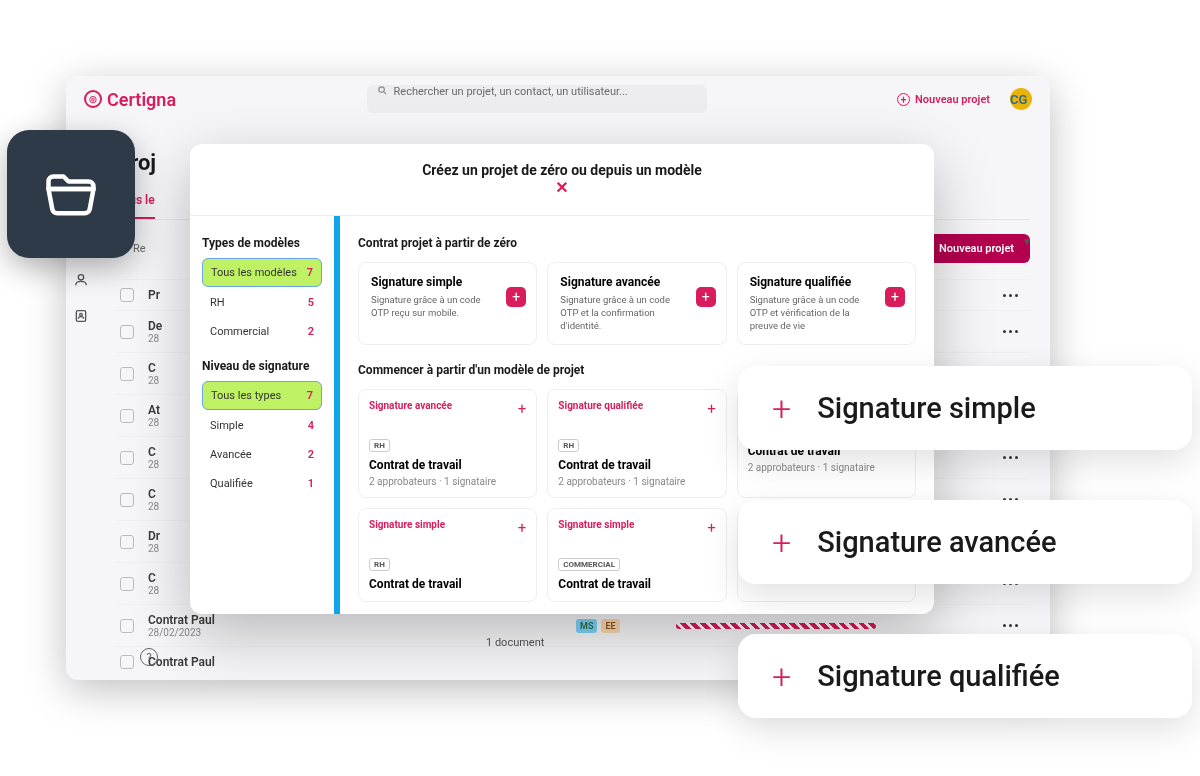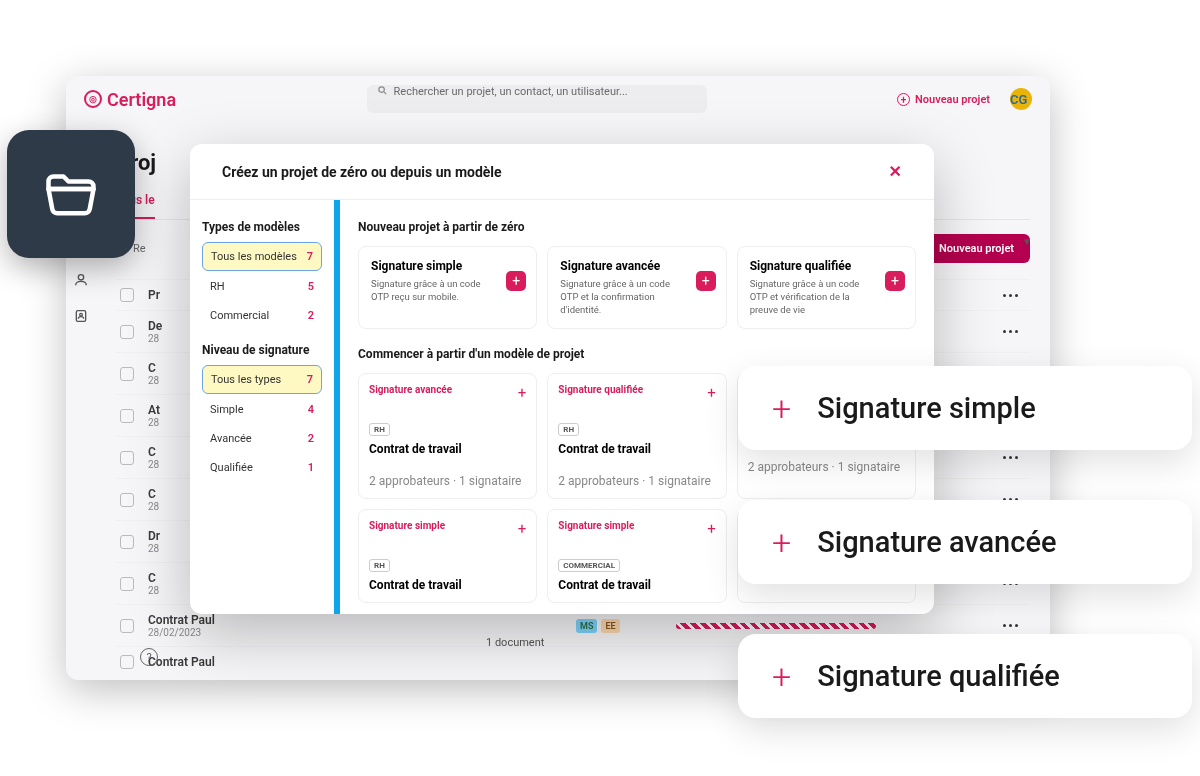--- a/index.html
+++ b/index.html
@@ -42,46 +42,46 @@
 .chips { position:absolute; left: 460px; display:flex; gap:4px;}
 .chip { padding: 2px 4px; border-radius:3px; font-size:9px; font-weight:600; }
 .chip.ms{background:#7dd3fc;color:#2a6e3e;}
 .chip.ee{background:#fcd8b0;color:#8a5218;}
 .proj-prog { position:absolute; left: 560px; width:200px; height:6px; border-radius:3px; background: repeating-linear-gradient(45deg,#d81c5c,#d81c5c 4px,#fff 4px,#fff 7px);}
 .dots { position:absolute; right: 12px; display:flex; gap:3px; }
 .dot { width:3px;height:3px;border-radius:50%;background:#333; }
 
 
 .modal { position: absolute; left: 190px; top: 144px; width: 744px; height: 470px; background: #fff; border-radius: 12px; box-shadow: 0 20px 60px rgba(0,0,0,0.25); display: flex; flex-direction: column; overflow:hidden; }
-.modal-head { display: flex; justify-content: space-between; align-items: center; padding: 18px 32px; font-size: 14px; font-weight: 700; color: #1a1a1a; border-bottom:1px solid #eee;}
+.modal-head { display: flex; justify-content: space-between; align-items: center; padding: 18px 32px; font-size: 14px; font-weight: 700; color: #1a1a1a; border-bottom:1px solid #eee;flex-direction:column;}
 .close { color: #d81c5c; font-size: 16px; cursor: pointer; }
 .modal-body { display: flex; flex: 1; overflow: hidden; }
 .msidebar { width: 150px; padding: 14px 12px; border-right: 6px solid #0ea5e9; }
 .msec-title { font-size: 12px; font-weight: 700; color: #1a1a1a; margin: 6px 0 8px; }
 .mitem { display: flex; justify-content: space-between; align-items: center; font-size: 11px; color: #333; padding: 7px 8px; border-radius: 6px; margin-bottom:2px;}
-.mitem.active { border: 1px solid #6aa5e6; background: #fef9c3; }
+.mitem.active { border: 1px solid #6aa5e6; background: #bef264; }
 .mcount { color: #d81c5c; font-size: 11px; font-weight:600; }
 
 .mmain { flex: 1; padding: 14px 18px; overflow-y: auto; }
 .msec { font-size: 12px; font-weight: 700; color: #1a1a1a; margin: 6px 0 12px; }
 .cards3 { display: grid; grid-template-columns: repeat(3, 1fr); gap: 10px; margin-bottom: 18px; }
 .bigcard { border: 1px solid #eee; border-radius: 8px; padding: 12px; position: relative; }
 .bigcard h4 { font-size: 12px; font-weight: 700; margin-bottom: 5px; }
 .bigcard p { font-size: 9.5px; color: #666; line-height: 1.35; padding-right: 28px; }
 .plusbtn { position: absolute; right: 10px; top: 24px; width: 20px; height: 20px; background: #d81c5c; border-radius: 5px; color: #fff; display: flex; align-items: center; justify-content: center; font-size: 14px; cursor: pointer; }
 
 .msearch { display:flex; align-items:center; gap:6px; font-size:11px; color:#888; padding:6px 0 14px; border-bottom:1px solid #f2f2f2; margin-bottom:12px; }
 
 .tplgrid { display: grid; grid-template-columns: repeat(3, 1fr); gap: 10px; }
 .tpl { border: 1px solid #eee; border-radius: 8px; padding: 10px; position: relative; }
 .tpltype { font-size: 10px; font-weight: 700; color: #d81c5c; }
 .tplplus { position: absolute; right: 10px; top: 10px; color: #d81c5c; font-size: 15px; cursor:pointer; }
 .tag { display: inline-block; border: 1px solid #ccc; border-radius: 3px; padding: 1px 4px; font-size: 8px; font-weight: 700; color: #555; margin-top: 28px; text-transform: uppercase; }
 .tplname { font-size: 12px; font-weight: 700; margin-top: 6px; }
-.tplmeta { font-size: 12px; color: #888; margin-top: 18px; }
+.tplmeta { font-size: 10px; color: #888; margin-top: 4px; }
 
 
 .folder-badge { position: absolute; left: 7px; top: 130px; width: 128px; height: 128px; background: #2e3a47; border-radius: 22px; display: flex; align-items: center; justify-content: center; box-shadow: 0 10px 30px rgba(0,0,0,0.3); }
 .folder-badge svg { width: 60px; height: 60px; }
 
 
 .floatcard { position: absolute; right: 8px; background: #fff; border-radius: 18px; box-shadow: 0 12px 36px rgba(0,0,0,0.12); display: flex; align-items: center; padding: 22px 34px; gap: 26px; }
 .floatcard .fplus { color: #d81c5c; font-size: 34px; font-weight: 300; }
 .floatcard .ftext { font-size: 29px; font-weight: 500; color: #1a1a1a; }
 .fc1 { top: 366px; width: 454px; }
@@ -311,21 +311,21 @@
           <span>Avancée</span>
           <span class="mcount">2</span>
         </div>
       <div class="mitem">
           <span>Qualifiée</span>
           <span class="mcount">1</span>
         </div>
     </div>
 
     <div class="mmain">
-      <div class="msec">Nouveau projet à partir de zéro</div>
+      <div class="msec">Contrat projet à partir de zéro</div>
       <div class="cards3">
         <div class="bigcard">
           <h4>Signature simple</h4>
           <p>Signature grâce à un code OTP reçu sur mobile.</p>
           <div class="plusbtn">+</div>
         </div>
         <div class="bigcard">
           <h4>Signature avancée</h4>
           <p>Signature grâce à un code OTP et la confirmation d'identité.</p>
           <div class="plusbtn">+</div>

